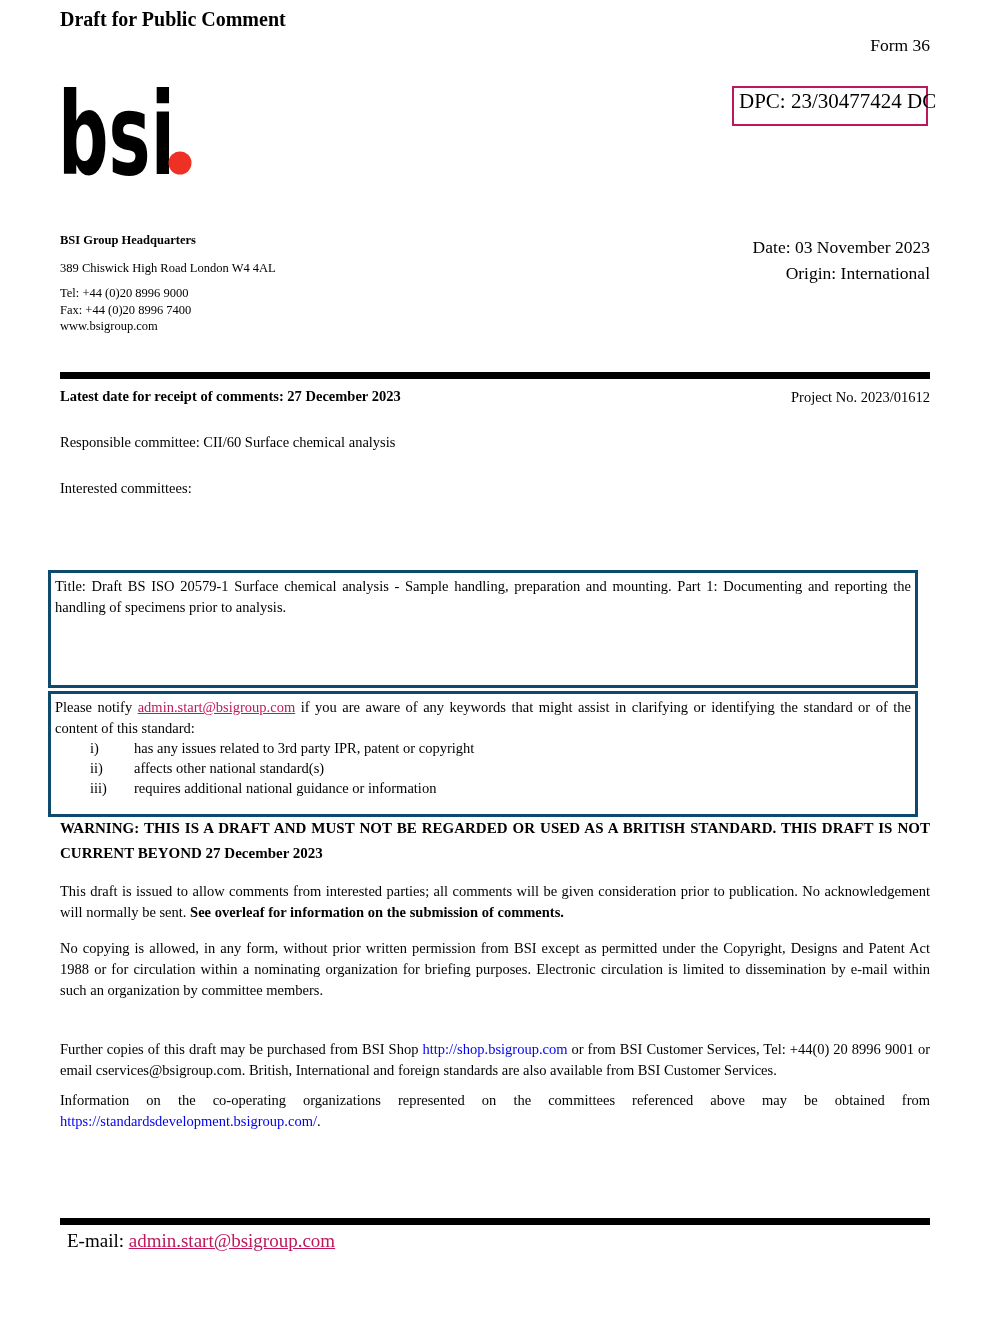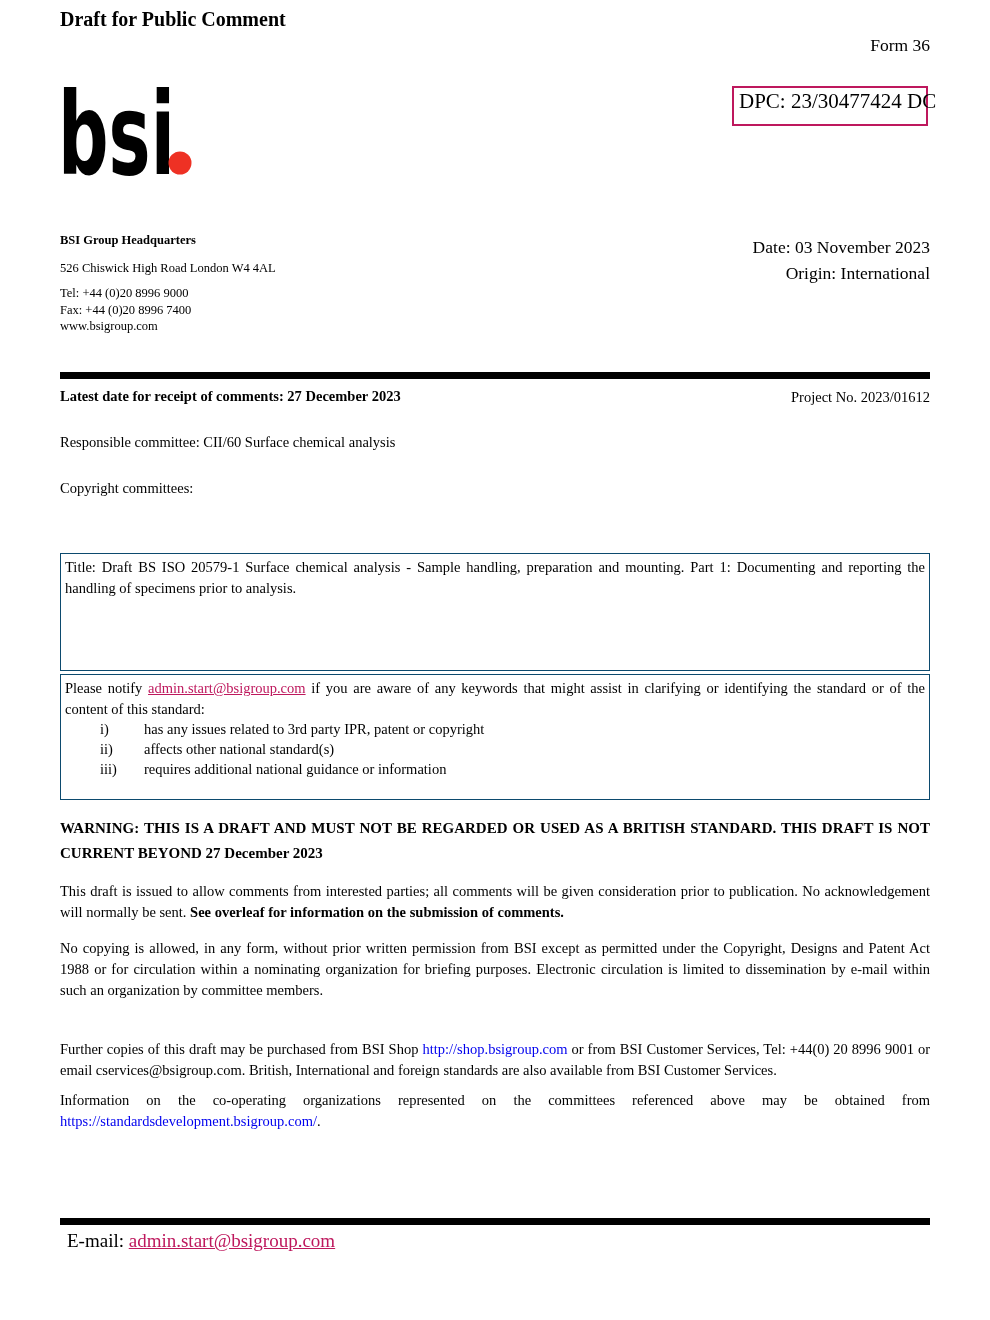--- a/index.html
+++ b/index.html
@@ -39,25 +39,26 @@
   .rule { left:60px; width:870px; height:7px; background:#000; }
   .rule-top { top:372px; }
   .rule-bottom { top:1218px; }
 
   .latest-date { left:60px; top:388px; font-size:14.5px; font-weight:bold; }
   .project-no { right:60px; top:389px; font-size:14.5px; }
   .responsible { left:60px; top:434px; font-size:14.5px; }
   .interested { left:60px; top:480px; font-size:14.5px; }
 
   .doc-box {
-    left:60px; width:870px;
-    border:1px solid #0c4a6e;
+    left:48px; width:870px;
+    border:3px solid #0c4a6e;
     padding:3px 4px;
     font-size:14.5px; line-height:20.5px;
     text-align:justify;
+    margin-top:17px;
   }
   .title-box { top:553px; height:118px; }
   .notify-box { top:674px; height:126px; }
 
   .nb-item { display:flex; margin-left:35px; line-height:20px; text-align:left; }
   .nb-marker { width:44px; flex:0 0 44px; }
 
   .para {
     left:60px; width:870px;
     font-size:14.5px; line-height:21px;
@@ -89,37 +90,37 @@
 
   <div class="abs logo">
     <svg width="200" height="115">
       <text x="0" y="88" transform="scale(0.62,1)" font-family="DejaVu Sans, sans-serif" font-weight="bold" font-size="114" fill="#000000">bsi</text>
       <circle cx="122" cy="77" r="11.5" fill="#ee3124"></circle>
     </svg>
   </div>
 
   <div class="abs hq-block">
     <div class="hq-title">BSI Group Headquarters</div>
-    <div class="hq-addr">526 Chiswick High Road London W4 4AL</div>
+    <div class="hq-addr">389 Chiswick High Road London W4 4AL</div>
     <div class="hq-line">Tel: +44 (0)20 8996 9000</div>
     <div class="hq-line">Fax: +44 (0)20 8996 7400</div>
     <div class="hq-line">www.bsigroup.com</div>
   </div>
 
   <div class="abs date-block">
     <div>Date: 03 November 2023</div>
     <div>Origin: International</div>
   </div>
 
   <div class="abs rule rule-top"></div>
 
   <div class="abs latest-date">Latest date for receipt of comments: 27 December 2023</div>
   <div class="abs project-no">Project No. 2023/01612</div>
   <div class="abs responsible">Responsible committee: CII/60 Surface chemical analysis</div>
-  <div class="abs interested">Copyright committees:</div>
+  <div class="abs interested">Interested committees:</div>
 
   <div class="abs doc-box title-box">
     <span>Title: Draft BS ISO 20579-1 Surface chemical analysis - Sample handling, preparation and mounting. Part 1: Documenting and reporting the handling of specimens prior to analysis.</span>
   </div>
 
   <div class="abs doc-box notify-box">
     <div>
       <span>Please notify </span><a class="doc-link">admin.start@bsigroup.com</a><span> if you are aware of any keywords that might assist in clarifying or identifying the standard or of the content of this standard:</span>
     </div>
     <div class="nb-item">

